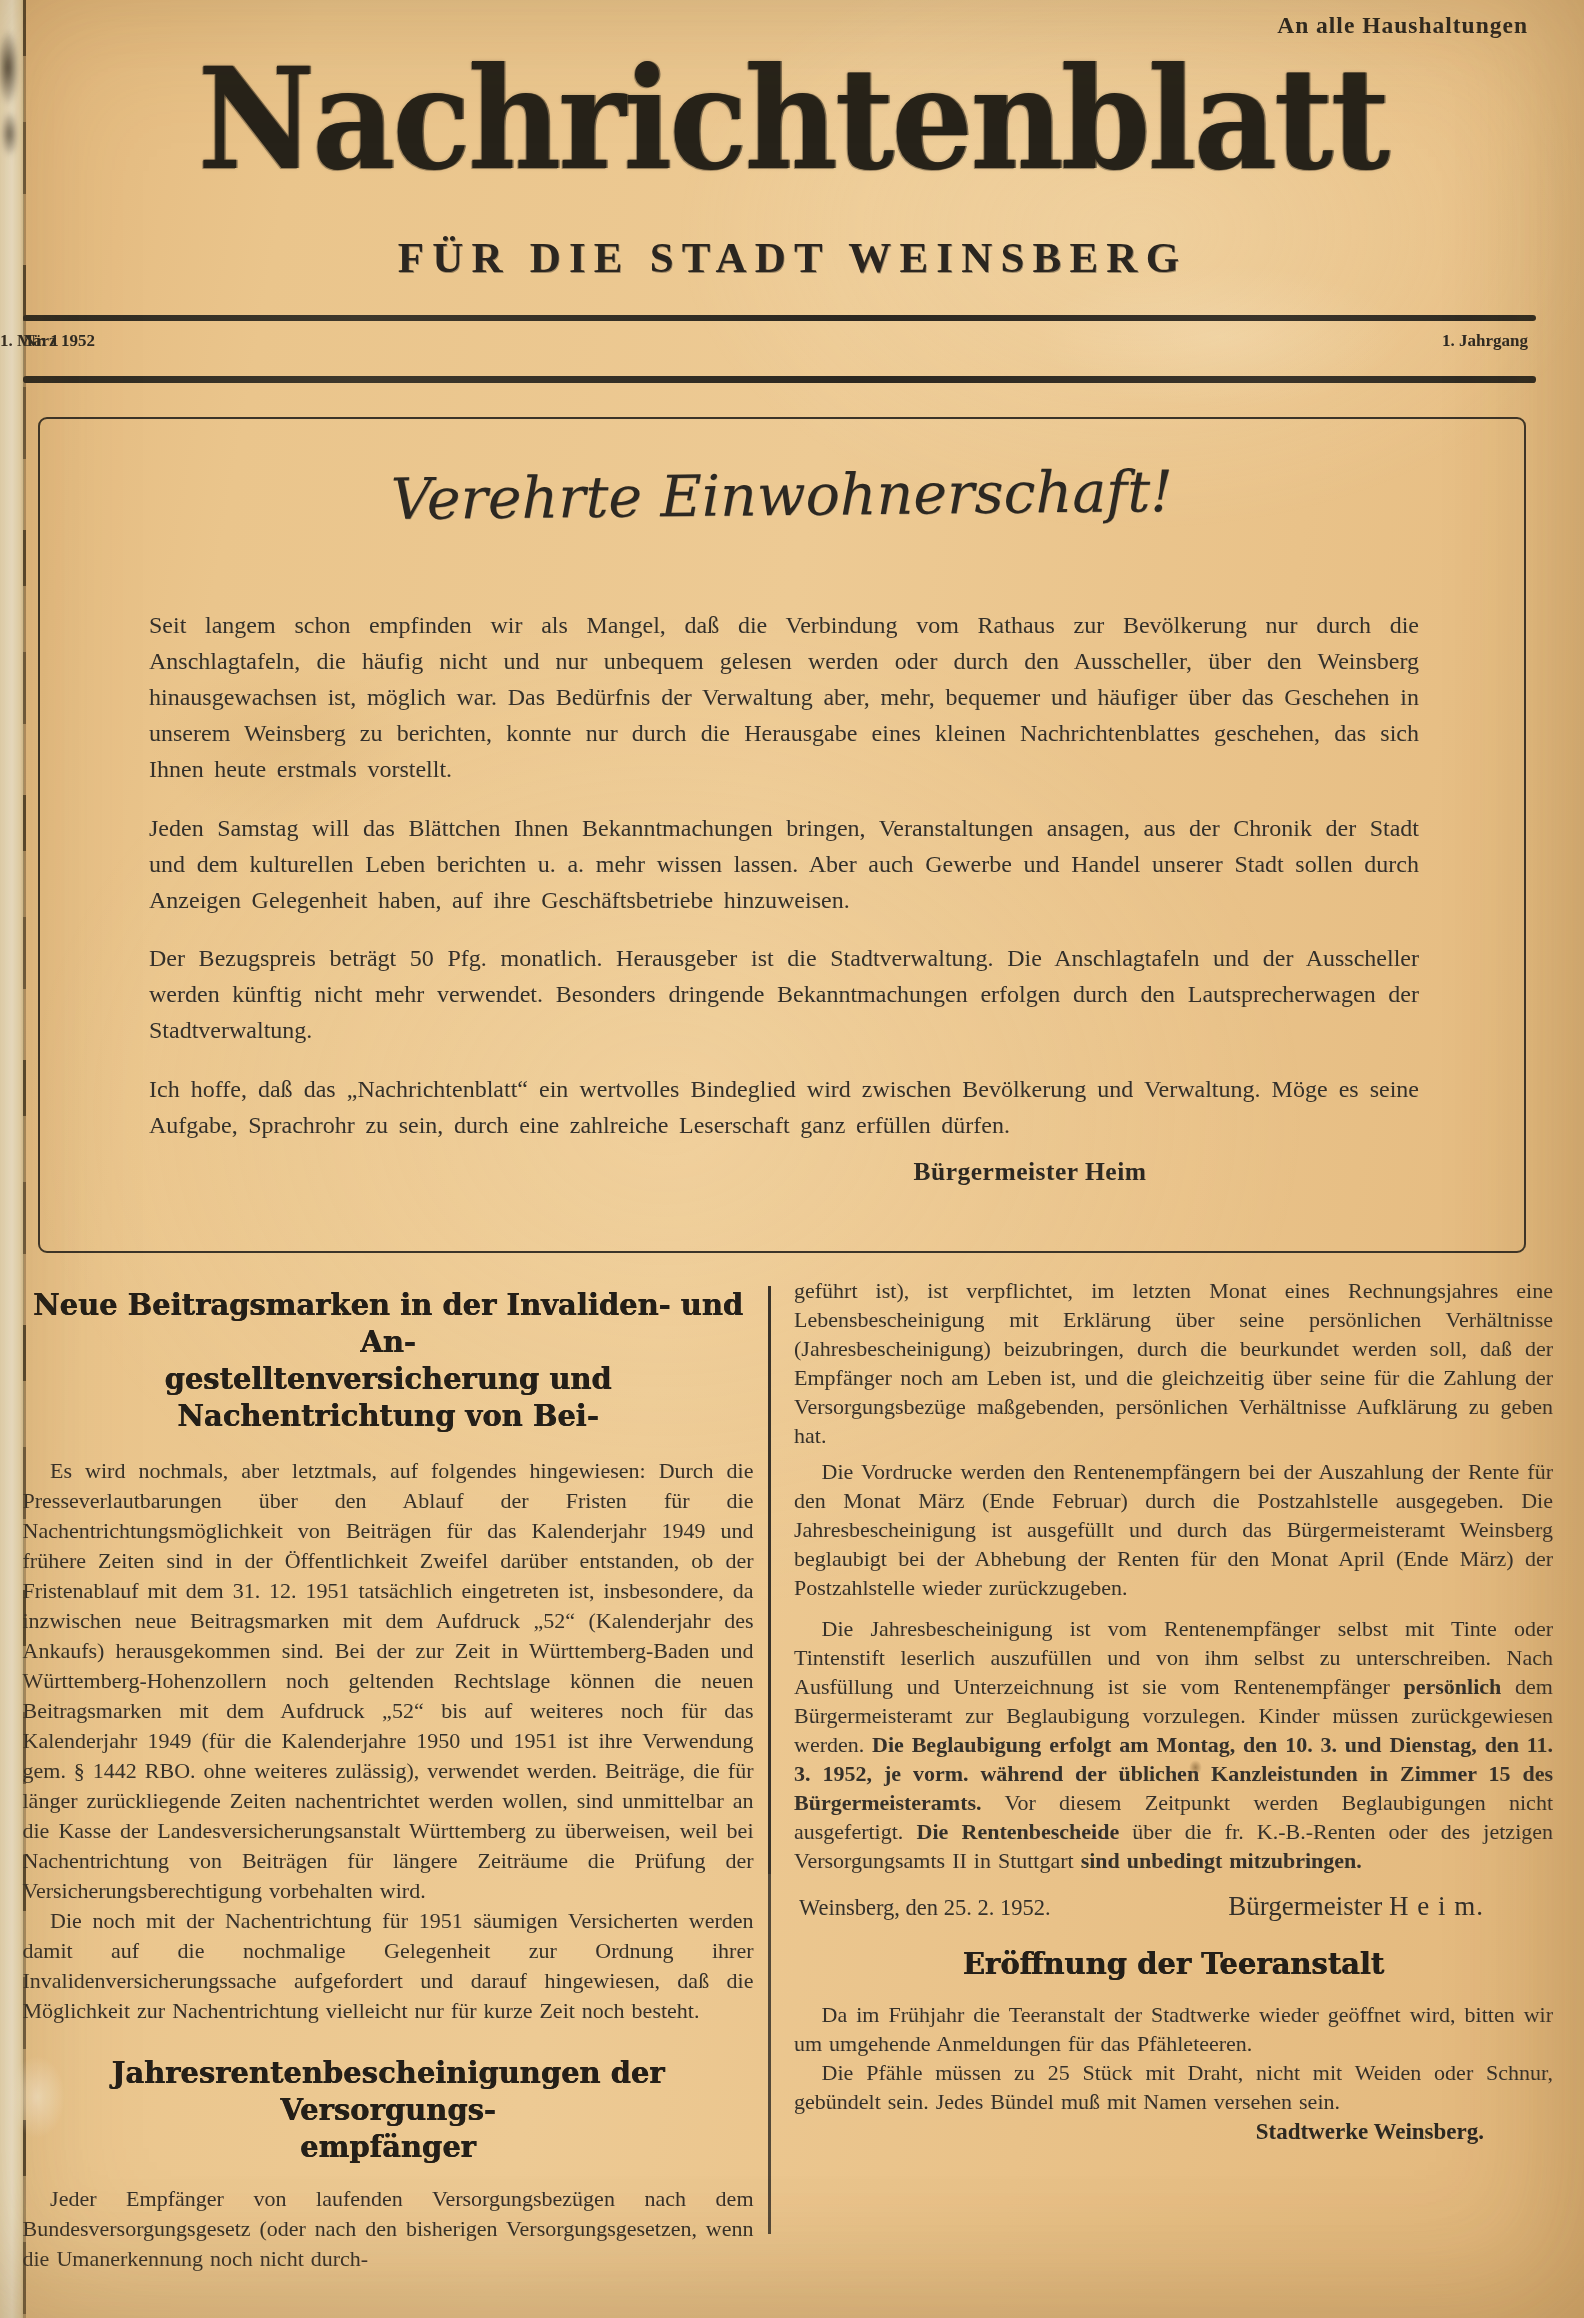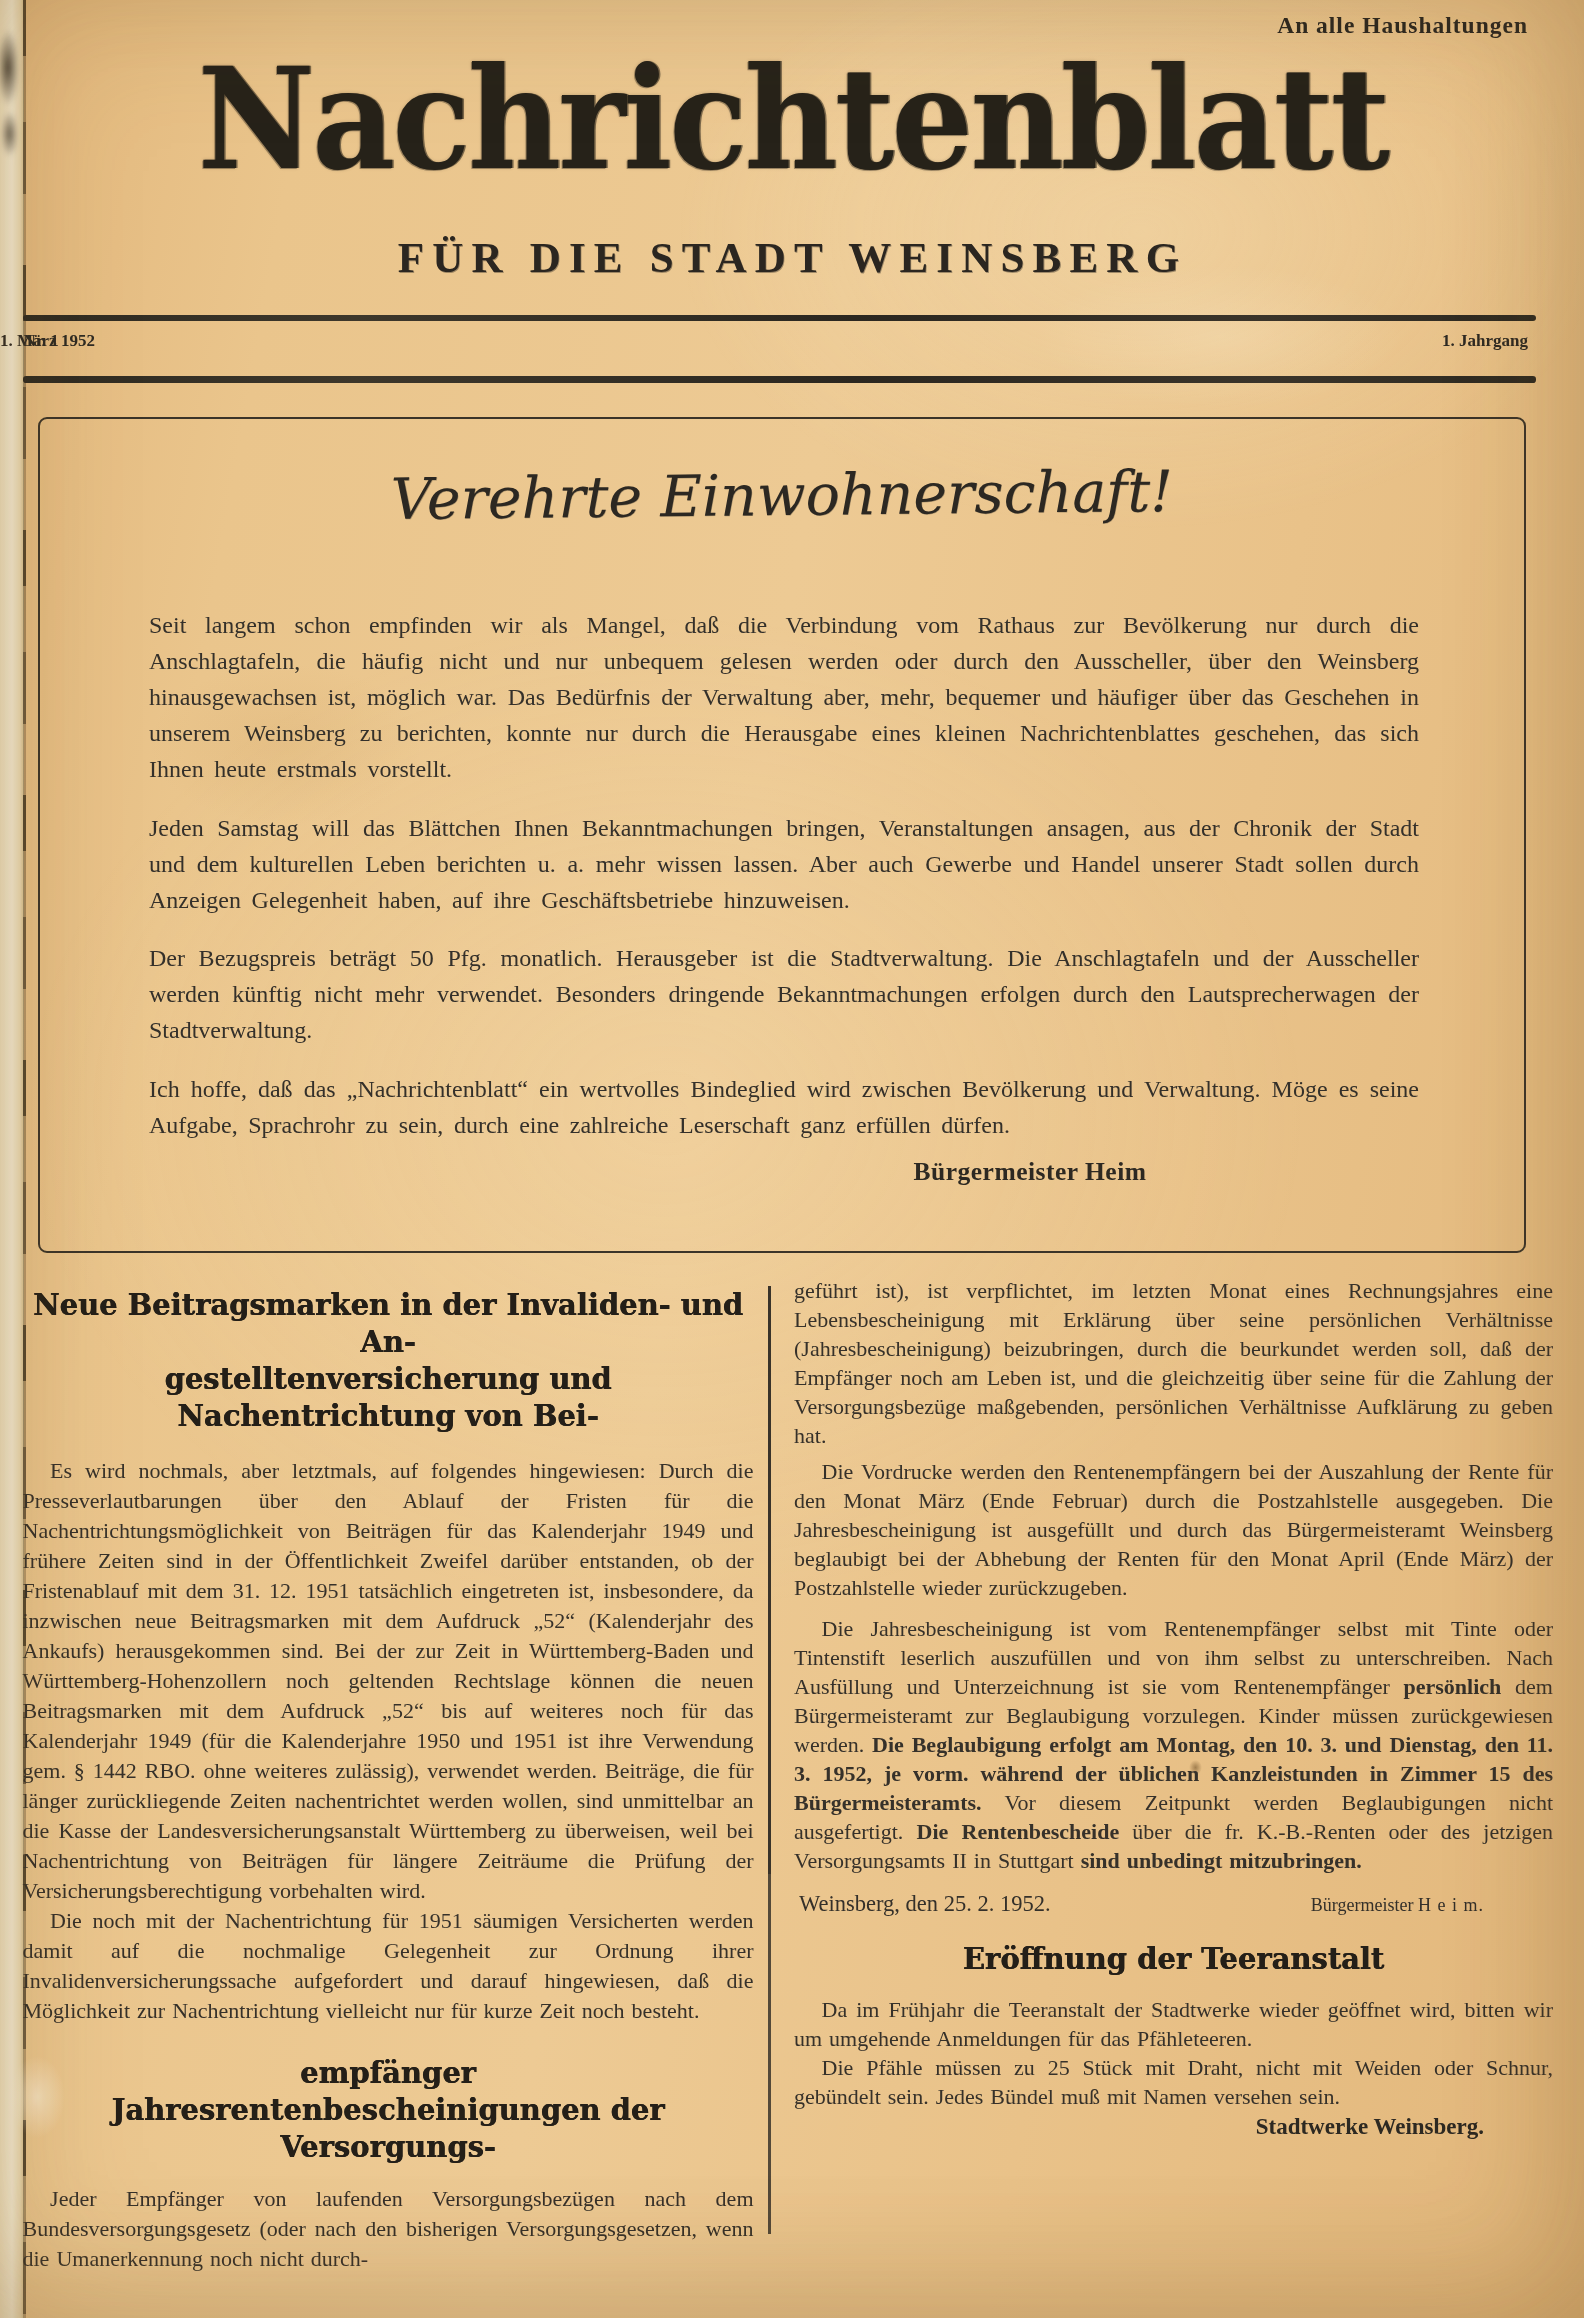--- a/index.html
+++ b/index.html
@@ -75,21 +75,21 @@
   .col-right p.cp{line-height:29px;}
   .indent{text-indent:27.6px;}
   .lead{margin-top:21.4px !important;}
   .h2b{margin-top:29px;}
   .after-h{margin-top:17.3px !important;}
   .sp1{margin-top:7.1px !important;}
   .sp2{margin-top:12.2px !important;}
   .b{font-weight:bold;}
   .sig-row{display:flex;justify-content:space-between;align-items:baseline;
     margin-top:15.3px;padding:0 69px 0 5.1px;font-size:22.5px;color:#34302a;}
-  .sig-row .signer{font-size:18px;}
+  .sig-row .signer{font-size:27px;}
   .spaced{letter-spacing:1px;}
   .h3{margin-top:24.5px;}
   .t1{margin-top:17.3px !important;}
   .works-sig{text-align:right;padding-right:69px;font-weight:bold;font-size:23px;
     margin-top:3.1px;color:#2d2922;}
 </style>
 </head>
 <body>
 
 <div class="page-edge"></div>
@@ -128,22 +128,22 @@
 
 <section class="col col-left">
   <h2 class="fraktur">
     <div>Neue Beitragsmarken in der Invaliden- und An-</div>
     <div>gestelltenversicherung und Nachentrichtung von Bei-</div>
   </h2>
   <p class="cp indent lead">Es wird nochmals, aber letztmals, auf folgendes hingewiesen: Durch die Presseverlautbarungen über den Ablauf der Fristen für die Nachentrichtungsmöglichkeit von Beiträgen für das Kalenderjahr 1949 und frühere Zeiten sind in der Öffentlichkeit Zweifel darüber entstanden, ob der Fristenablauf mit dem 31. 12. 1951 tatsächlich eingetreten ist, insbesondere, da inzwischen neue Beitragsmarken mit dem Aufdruck „52“ (Kalenderjahr des Ankaufs) herausgekommen sind. Bei der zur Zeit in Württemberg-Baden und Württemberg-Hohenzollern noch geltenden Rechtslage können die neuen Beitragsmarken mit dem Aufdruck „52“ bis auf weiteres noch für das Kalenderjahr 1949 (für die Kalenderjahre 1950 und 1951 ist ihre Verwendung gem. § 1442 RBO. ohne weiteres zulässig), verwendet werden. Beiträge, die für länger zurückliegende Zeiten nachentrichtet werden wollen, sind unmittelbar an die Kasse der Landesversicherungsanstalt Württemberg zu überweisen, weil bei Nachentrichtung von Beiträgen für längere Zeiträume die Prüfung der Versicherungsberechtigung vorbehalten wird.</p>
   <p class="cp indent">Die noch mit der Nachentrichtung für 1951 säumigen Versicherten werden damit auf die nochmalige Gelegenheit zur Ordnung ihrer Invalidenversicherungssache aufgefordert und darauf hingewiesen, daß die Möglichkeit zur Nachentrichtung vielleicht nur für kurze Zeit noch besteht.</p>
 
   <h2 class="fraktur h2b">
+    <div>Jahresrentenbescheinigungen der Versorgungs-</div>
     <div>empfänger</div>
-    <div>Jahresrentenbescheinigungen der Versorgungs-</div>
   </h2>
   <p class="cp indent after-h">Jeder Empfänger von laufenden Versorgungsbezügen nach dem Bundesversorgungsgesetz (oder nach den bisherigen Versorgungsgesetzen, wenn die Umanerkennung noch nicht durch-</p>
 </section>
 
 <div class="col-divider"></div>
 
 <section class="col col-right">
   <p class="cp">geführt ist), ist verpflichtet, im letzten Monat eines Rechnungsjahres eine Lebensbescheinigung mit Erklärung über seine persönlichen Verhältnisse (Jahresbescheinigung) beizubringen, durch die beurkundet werden soll, daß der Empfänger noch am Leben ist, und die gleichzeitig über seine für die Zahlung der Versorgungsbezüge maßgebenden, persönlichen Verhältnisse Aufklärung zu geben hat.</p>
   <p class="cp indent sp1">Die Vordrucke werden den Rentenempfängern bei der Auszahlung der Rente für den Monat März (Ende Februar) durch die Postzahlstelle ausgegeben. Die Jahresbescheinigung ist ausgefüllt und durch das Bürgermeisteramt Weinsberg beglaubigt bei der Abhebung der Renten für den Monat April (Ende März) der Postzahlstelle wieder zurückzugeben.</p>
   <p class="cp indent sp2"><span>Die Jahresbescheinigung ist vom Rentenempfänger selbst mit Tinte oder Tintenstift leserlich auszufüllen und von ihm selbst zu unterschreiben. Nach Ausfüllung und Unterzeichnung ist sie vom Rentenempfänger </span><span class="b">persönlich</span><span> dem Bürgermeisteramt zur Beglaubigung vorzulegen. Kinder müssen zurückgewiesen werden. </span><span class="b">Die Beglaubigung erfolgt am Montag, den 10. 3. und Dienstag, den 11. 3. 1952, je vorm. während der üblichen Kanzleistunden in Zimmer 15 des Bürgermeisteramts.</span><span> Vor diesem Zeitpunkt werden Beglaubigungen nicht ausgefertigt. </span><span class="b">Die Rentenbescheide</span><span> über die fr. K.-B.-Renten oder des jetzigen Versorgungsamts II in Stuttgart </span><span class="b">sind unbedingt mitzubringen.</span></p>

